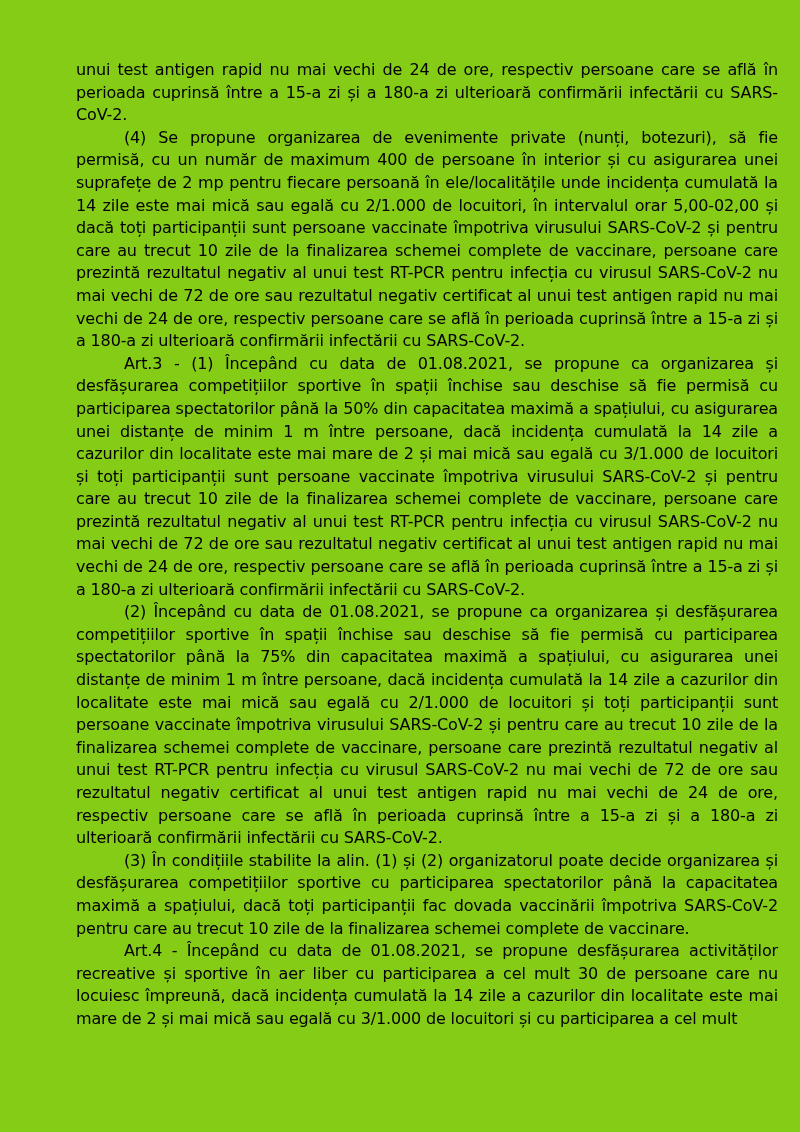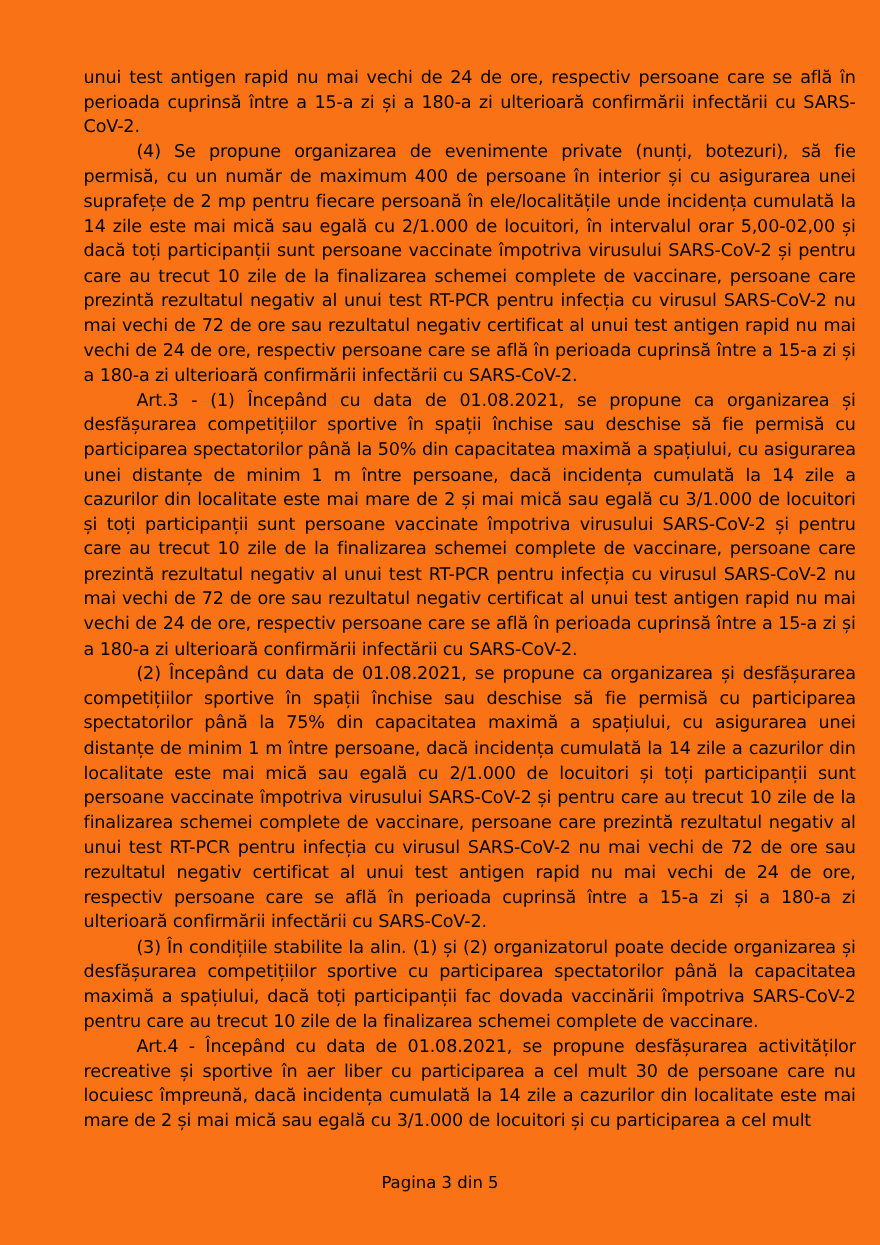--- a/index.html
+++ b/index.html
@@ -4,21 +4,21 @@
 <style>
   html, body {
     margin: 0;
     padding: 0;
     background: #ffffff;
   }
   .page {
     position: relative;
     width: 800px;
     height: 1132px;
-    background: #f97316;
+    background: #84cc16;
     color: #000000;
     font-family: "DejaVu Sans", "Liberation Sans", sans-serif;
     overflow: hidden;
   }
   .doc-body {
     position: absolute;
     left: 76px;
     top: 59px;
     width: 702px;
     font-size: 16px;
@@ -51,16 +51,13 @@
 
 <div class="page">
   <div class="doc-body">
     <p class="para"><span>unui test antigen rapid nu mai vechi de 24 de ore, respectiv persoane care se află în perioada cuprinsă între a 15-a zi și a 180-a zi ulterioară confirmării infectării cu SARS-CoV-2.</span></p>
     <p class="para indent"><span>(4) Se propune organizarea de evenimente private (nunți, botezuri), să fie permisă, cu un număr de </span><span class="b">maximum 400</span><span> de persoane în interior și cu asigurarea unei suprafețe de </span><span class="b">2</span><span> mp pentru fiecare persoană în ele/localitățile unde incidența cumulată la 14 zile este mai mică sau egală cu </span><span class="b">2</span><span>/1.000 de locuitori, în intervalul orar 5,00-02,00 și dacă toți participanții sunt persoane vaccinate împotriva virusului SARS-CoV-2 și pentru care au trecut 10 zile de la finalizarea schemei complete de vaccinare, persoane care prezintă rezultatul negativ al unui test RT-PCR pentru infecția cu virusul SARS-CoV-2 nu mai vechi de 72 de ore sau rezultatul negativ certificat al unui test antigen rapid nu mai vechi de 24 de ore, respectiv persoane care se află în perioada cuprinsă între a 15-a zi și a 180-a zi ulterioară confirmării infectării cu SARS-CoV-2.</span></p>
     <p class="para indent"><span class="b">Art.3 - </span><span>(1) Începând cu data de </span><span class="b">01.08.2021</span><span>, se propune ca organizarea și desfășurarea competițiilor sportive în spații </span><span class="b">închise</span><span> sau </span><span class="b">deschise</span><span> să fie permisă cu participarea spectatorilor până la </span><span class="b">50%</span><span> din capacitatea maximă a spațiului, cu asigurarea unei distanțe de minim </span><span class="b">1 m</span><span> între persoane, dacă incidența cumulată la 14 zile a cazurilor din localitate este mai mare de </span><span class="b">2</span><span> și mai mică sau egală cu </span><span class="b">3</span><span>/1.000 de locuitori și toți participanții sunt persoane vaccinate împotriva virusului SARS-CoV-2 și pentru care au trecut 10 zile de la finalizarea schemei complete de vaccinare, persoane care prezintă rezultatul negativ al unui test RT-PCR pentru infecția cu virusul SARS-CoV-2 nu mai vechi de 72 de ore sau rezultatul negativ certificat al unui test antigen rapid nu mai vechi de 24 de ore, respectiv persoane care se află în perioada cuprinsă între a 15-a zi și a 180-a zi ulterioară confirmării infectării cu SARS-CoV-2.</span></p>
     <p class="para indent"><span>(2) Începând cu data de </span><span class="b">01.08.2021</span><span>, se propune ca organizarea și desfășurarea competițiilor sportive în spații </span><span class="b">închise</span><span> sau </span><span class="b">deschise</span><span> să fie permisă cu participarea spectatorilor până la </span><span class="b">75%</span><span> din capacitatea maximă a spațiului, cu asigurarea unei distanțe de minim </span><span class="b">1 m</span><span> între persoane, dacă incidența cumulată la 14 zile a cazurilor din localitate este mai mică sau egală cu </span><span class="b">2</span><span>/1.000 de locuitori și toți participanții sunt persoane vaccinate împotriva virusului SARS-CoV-2 și pentru care au trecut 10 zile de la finalizarea schemei complete de vaccinare, persoane care prezintă rezultatul negativ al unui test RT-PCR pentru infecția cu virusul SARS-CoV-2 nu mai vechi de 72 de ore sau rezultatul negativ certificat al unui test antigen rapid nu mai vechi de 24 de ore, respectiv persoane care se află în perioada cuprinsă între a 15-a zi și a 180-a zi ulterioară confirmării infectării cu SARS-CoV-2.</span></p>
     <p class="para indent"><span>(3) În condițiile stabilite la alin. (1) și (2) organizatorul poate decide organizarea și desfășurarea competițiilor sportive cu participarea spectatorilor până la capacitatea </span><span class="b">maximă</span><span> a spațiului, dacă toți participanții fac dovada </span><span class="b">vaccinării</span><span> împotriva SARS-CoV-2 pentru care au trecut 10 zile de la finalizarea schemei complete de vaccinare.</span></p>
     <p class="para indent"><span class="b">Art.4 - </span><span>Începând cu data de </span><span class="b">01.08.2021,</span><span> se propune desfășurarea activităților recreative și sportive în aer liber cu participarea a cel mult </span><span class="b">30</span><span> de persoane care nu locuiesc împreună, dacă incidența cumulată la 14 zile a cazurilor din localitate este mai mare de </span><span class="b">2</span><span> și mai mică sau egală cu </span><span class="b">3</span><span>/1.000 de locuitori și cu participarea a cel mult</span></p>
   </div>
-  <div class="footer">
-    <span><span>Pagina </span><span class="b">3</span><span> din </span><span class="b">5</span></span>
-  </div>
 </div>
 
 </body></html>

